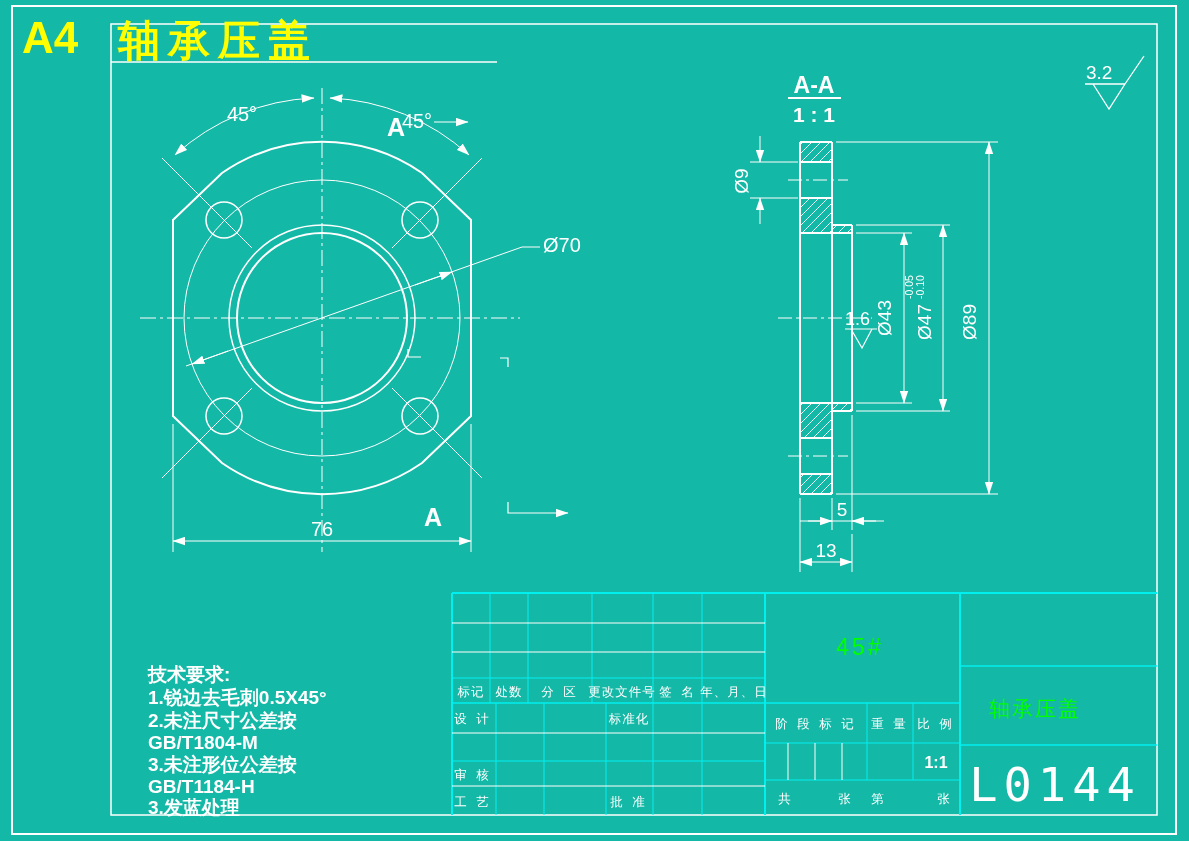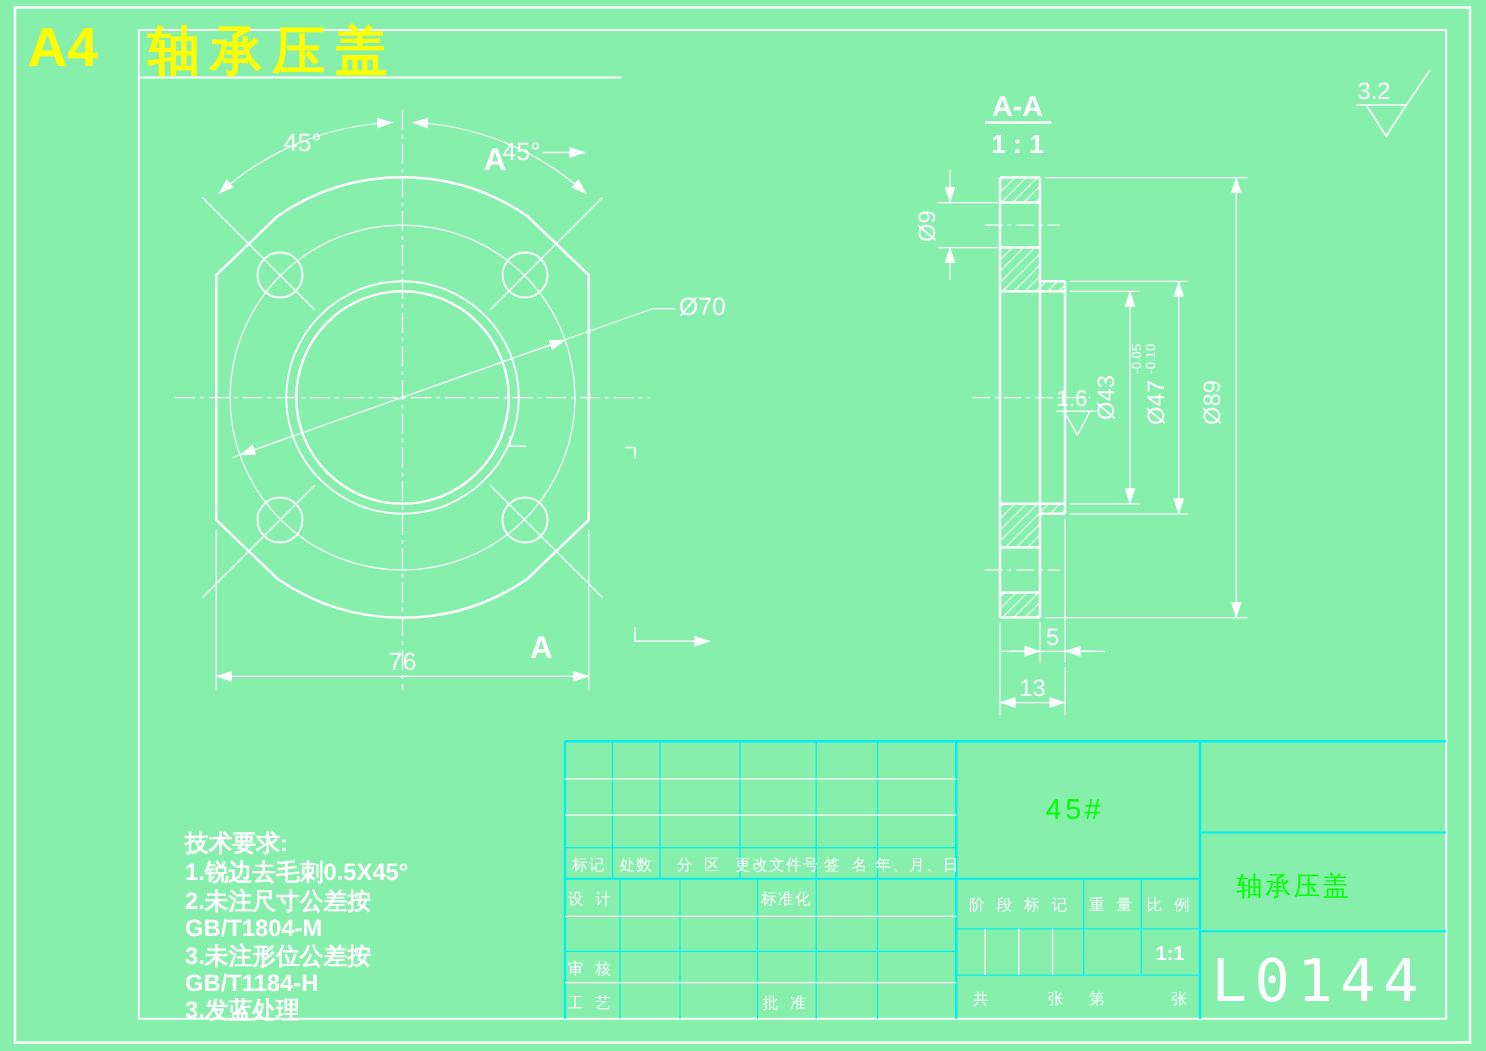--- a/index.html
+++ b/index.html
@@ -1,16 +1,16 @@
 <!DOCTYPE html>
 <html><head>
 <meta charset="utf-8">
 <style>
   html,body{margin:0;padding:0;background:#000;}
-  #canvas{position:relative;width:1189px;height:841px;background:#86efac;overflow:hidden;
+  #canvas{position:relative;width:1189px;height:841px;background:#14b8a6;overflow:hidden;
           font-family:"Liberation Sans",sans-serif;}
   svg text{fill:#fff;font-family:"Liberation Sans",sans-serif;}
   .dimtxt{font-size:20px;}
   .dimtxt-s{font-size:19px;}
   .toltxt{font-size:10.5px;}
   .cadlbl{font-size:12.5px;letter-spacing:3px;}
   .cadlbl2{font-size:12.5px;letter-spacing:1px;}
   .green{fill:#00ff00;}
   .yellow{fill:#ffff00;font-weight:bold;}
   .dwgno{font-family:"DejaVu Sans Mono",monospace;font-size:47px;letter-spacing:6px;font-weight:400;}

